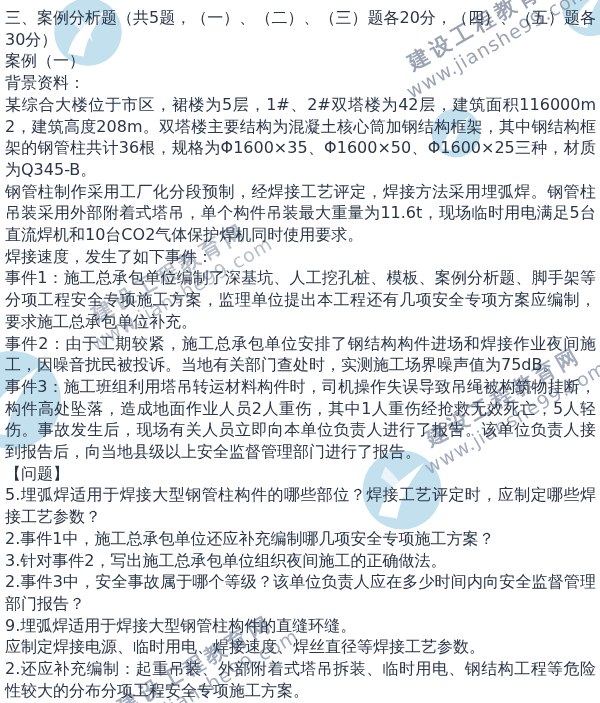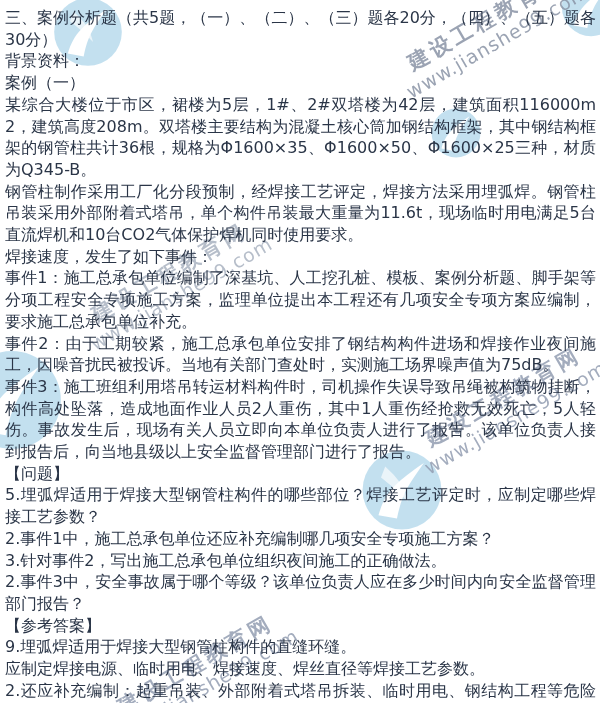--- a/index.html
+++ b/index.html
@@ -88,33 +88,32 @@
       <span class="wm-url">www.jianshe99.com</span>
     </div>
     <div class="wm wm-d">
       <span class="wm-name">建设工程教育网</span>
       <span class="wm-url">www.jianshe99.com</span>
     </div>
   </div>
 
   <div class="content">
     <p>三、案例分析题（共5题，（一）、（二）、（三）题各20分，（四）、（五）题各30分）</p>
+    <p>案例（一）</p>
     <p>背景资料：</p>
-    <p>案例（一）</p>
     <p>某综合大楼位于市区，裙楼为5层，1#、2#双塔楼为42层，建筑面积116000m2，建筑高度208m。双塔楼主要结构为混凝土核心筒加钢结构框架，其中钢结构框架的钢管柱共计36根，规格为Φ1600×35、Φ1600×50、Φ1600×25三种，材质为Q345-B。</p>
     <p>钢管柱制作采用工厂化分段预制，经焊接工艺评定，焊接方法采用埋弧焊。钢管柱吊装采用外部附着式塔吊，单个构件吊装最大重量为11.6t，现场临时用电满足5台直流焊机和10台CO2气体保护焊机同时使用要求。</p>
     <p>焊接速度，发生了如下事件：</p>
     <p>事件1：施工总承包单位编制了深基坑、人工挖孔桩、模板、案例分析题、脚手架等分项工程安全专项施工方案，监理单位提出本工程还有几项安全专项方案应编制，要求施工总承包单位补充。</p>
     <p>事件2：由于工期较紧，施工总承包单位安排了钢结构构件进场和焊接作业夜间施工，因噪音扰民被投诉。当地有关部门查处时，实测施工场界噪声值为75dB。</p>
     <p>事件3：施工班组利用塔吊转运材料构件时，司机操作失误导致吊绳被构筑物挂断，构件高处坠落，造成地面作业人员2人重伤，其中1人重伤经抢救无效死亡，5人轻伤。事故发生后，现场有关人员立即向本单位负责人进行了报告。该单位负责人接到报告后，向当地县级以上安全监督管理部门进行了报告。</p>
     <p>【问题】</p>
     <p>5.埋弧焊适用于焊接大型钢管柱构件的哪些部位？焊接工艺评定时，应制定哪些焊接工艺参数？</p>
     <p>2.事件1中，施工总承包单位还应补充编制哪几项安全专项施工方案？</p>
     <p>3.针对事件2，写出施工总承包单位组织夜间施工的正确做法。</p>
     <p>2.事件3中，安全事故属于哪个等级？该单位负责人应在多少时间内向安全监督管理部门报告？</p>
-    <p>【参考答案】</p>
     <p>9.埋弧焊适用于焊接大型钢管柱构件的直缝环缝。</p>
     <p>应制定焊接电源、临时用电、焊接速度、焊丝直径等焊接工艺参数。</p>
     <p>2.还应补充编制：起重吊装、外部附着式塔吊拆装、临时用电、钢结构工程等危险性较大的分布分项工程安全专项施工方案。</p>
 
   </div>
 
 </div>
 
 </body></html>

